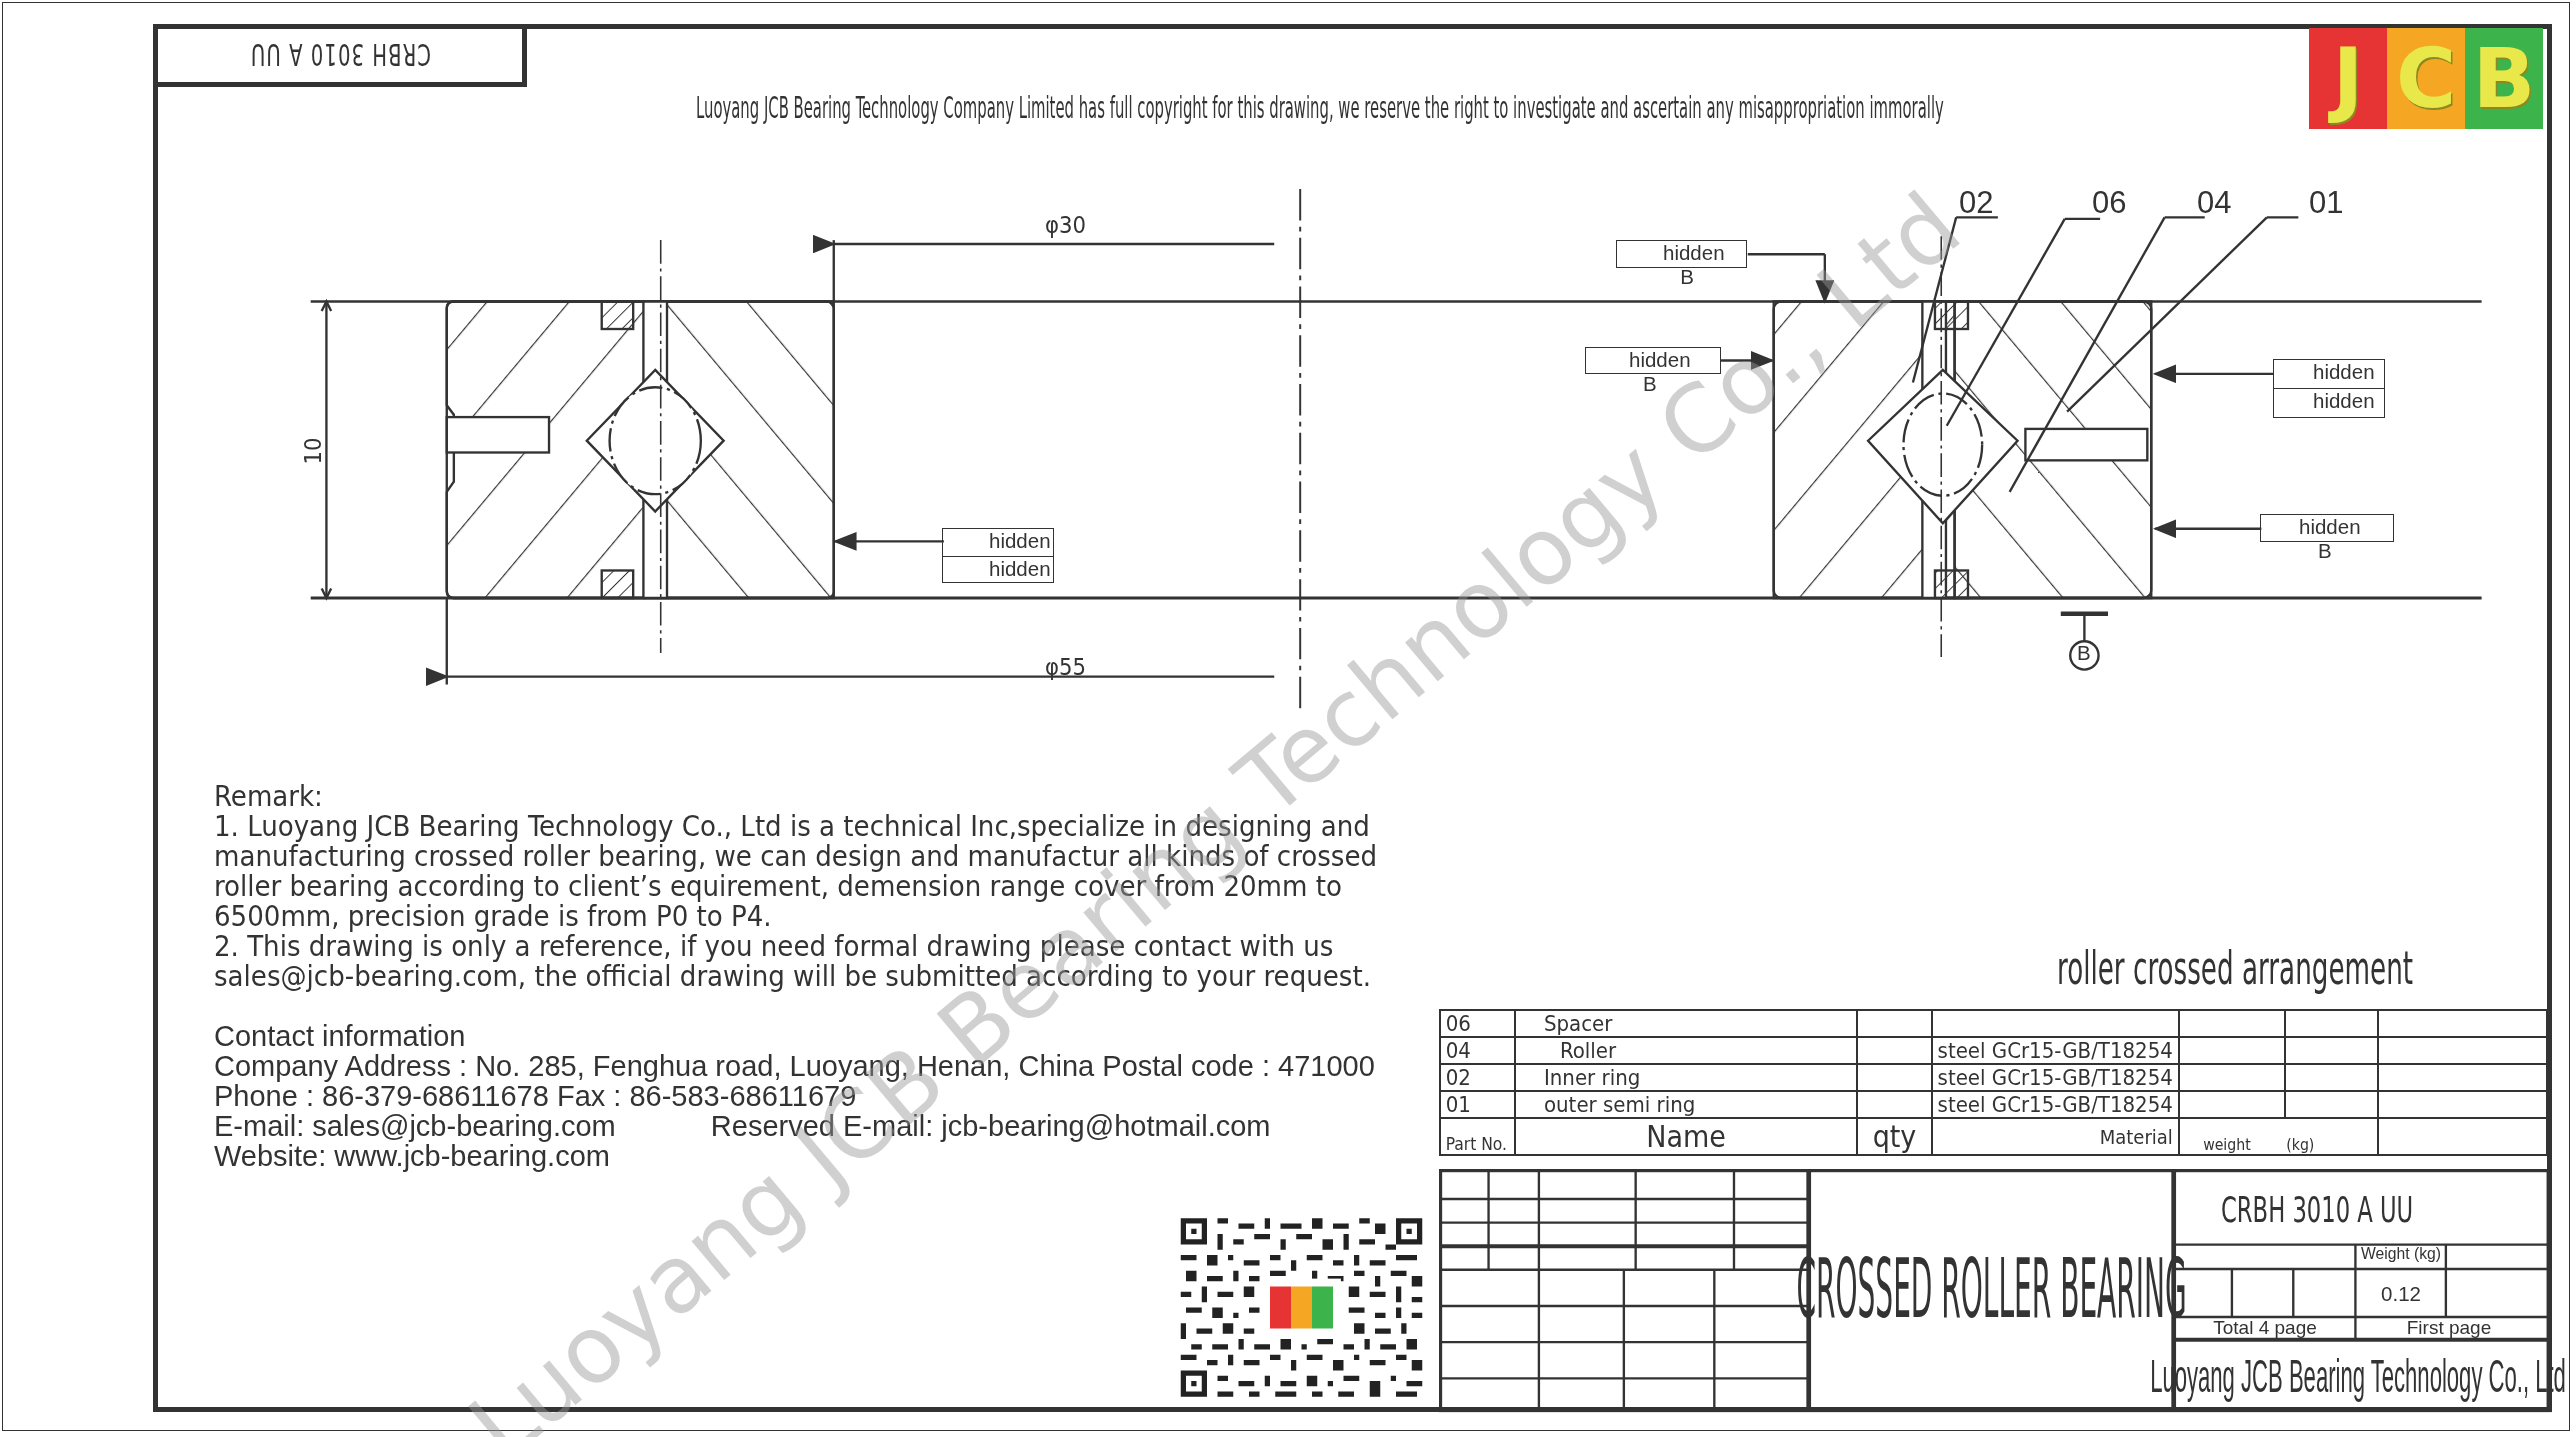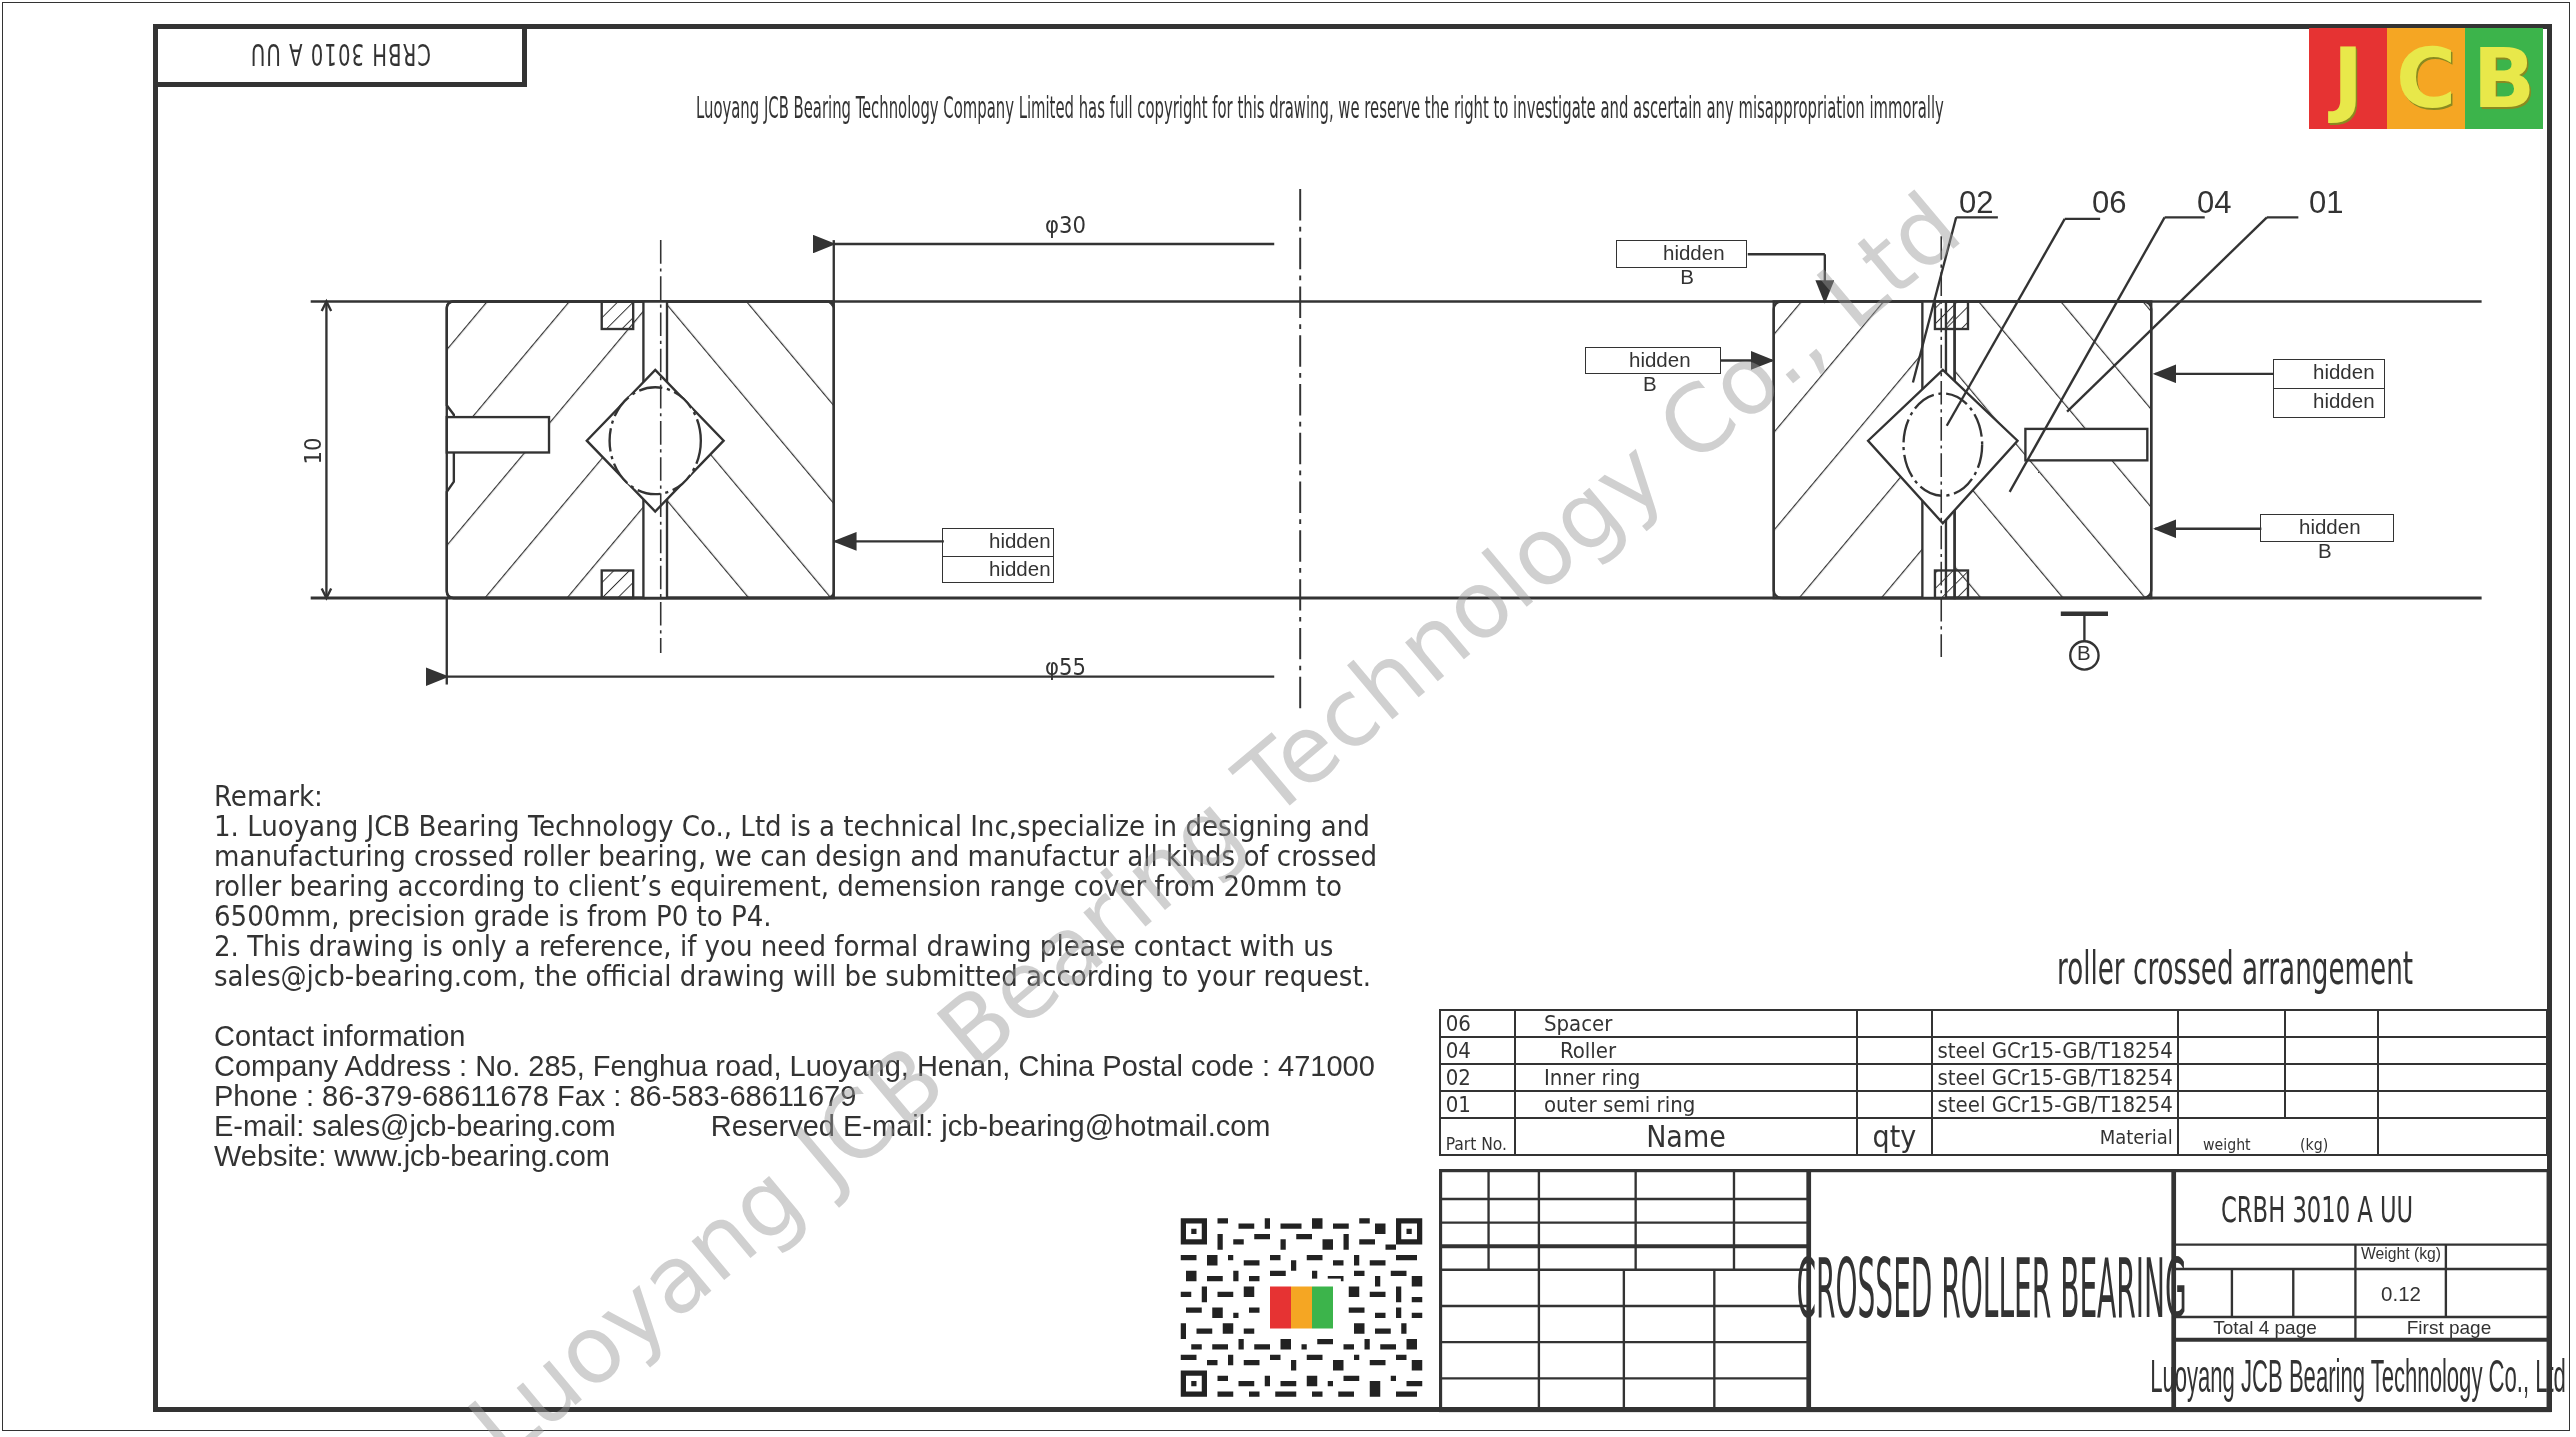--- a/index.html
+++ b/index.html
@@ -256,21 +256,21 @@
         <td></td>
         <td></td>
   </tr>
   <tr style="height:27px;">
     <td style="font-size:17.3px;vertical-align:bottom;">Part No.</td>
     <td style="text-align:center;font-size:30px;">Name</td>
     <td style="text-align:center;font-size:30px;border-radius:7px;">qty</td>
     <td style="text-align:right;font-size:20px;border-radius:19px;">Material</td>
     <td colspan="2" style="vertical-align:bottom;font-size:15.7px;padding-left:23.6px;">
       <span>weight</span>
-      <span style="margin-left:45px;">(kg)</span>
+      <span style="margin-left:31px;">(kg)</span>
     </td>
     <td></td>
   </tr>
 </tbody>
   </table>
 
 <svg class="abs" style="left:1439px;top:1169px;" width="1117" height="244" viewBox="0 0 1420 310">
   <g stroke="#333" stroke-width="3" fill="none">
     <rect x="1" y="1" width="1410" height="305" stroke-width="6"></rect>
     <line x1="470" y1="1" x2="470" y2="306" stroke-width="6"></line>

